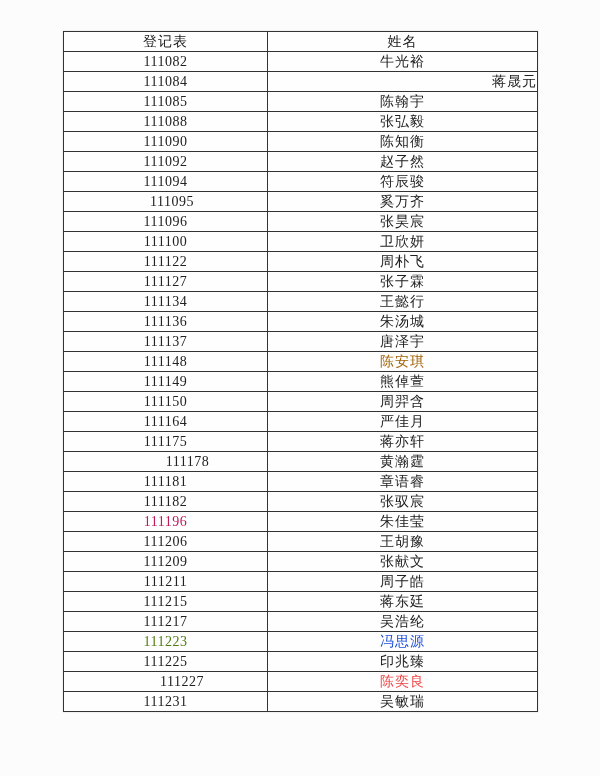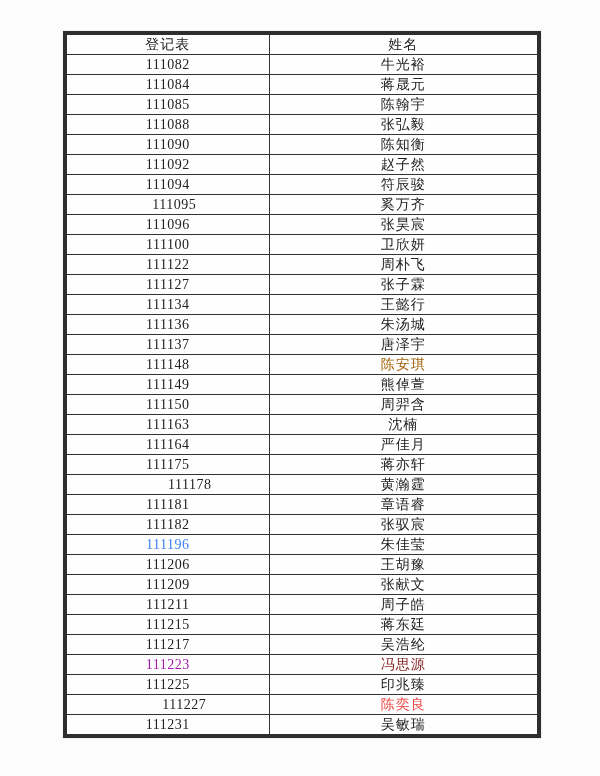--- a/index.html
+++ b/index.html
@@ -36,21 +36,21 @@
     vertical-align: middle;
     font-size: 14px;
     font-weight: normal;
     color: #212121;
     line-height: 19px;
     letter-spacing: 1px;
     white-space: nowrap;
     overflow: hidden;
   }
   table.roster {
-    border: 4px solid #0c4a6e;
+    border: 1px solid #0c4a6e;
     box-shadow: 0 0 1px rgba(80,80,80,0.35);
   }
   table.roster td.reg-cell {
     letter-spacing: 0.5px;
     font-variant-numeric: lining-nums;
   }
 </style>
 </head>
 <body style="background: rgb(253, 252, 253);">
 
@@ -66,21 +66,21 @@
         <th style="border-color: rgb(51, 51, 51); color: rgb(33, 33, 33);">姓名</th>
       </tr>
     </thead>
     <tbody id="roster-body">
         <tr>
           <td class="reg-cell" style="border-color: rgb(51, 51, 51); color: rgb(33, 33, 33);">111082</td>
           <td style="border-color: rgb(51, 51, 51); color: rgb(33, 33, 33);">牛光裕</td>
         </tr>
         <tr>
           <td class="reg-cell" style="border-color: rgb(51, 51, 51); color: rgb(33, 33, 33);">111084</td>
-          <td style="border-color: rgb(51, 51, 51); color: rgb(33, 33, 33);">蒋晟元</td>
+          <td style="border-color: rgb(51, 51, 51); color: rgb(33, 33, 33); text-align: right;">蒋晟元</td>
         </tr>
         <tr>
           <td class="reg-cell" style="border-color: rgb(51, 51, 51); color: rgb(33, 33, 33);">111085</td>
           <td style="border-color: rgb(51, 51, 51); color: rgb(33, 33, 33);">陈翰宇</td>
         </tr>
         <tr>
           <td class="reg-cell" style="border-color: rgb(51, 51, 51); color: rgb(33, 33, 33);">111088</td>
           <td style="border-color: rgb(51, 51, 51); color: rgb(33, 33, 33);">张弘毅</td>
         </tr>
         <tr>
@@ -133,45 +133,41 @@
         </tr>
         <tr>
           <td class="reg-cell" style="border-color: rgb(51, 51, 51); color: rgb(33, 33, 33);">111149</td>
           <td style="border-color: rgb(51, 51, 51); color: rgb(33, 33, 33);">熊倬萱</td>
         </tr>
         <tr>
           <td class="reg-cell" style="border-color: rgb(51, 51, 51); color: rgb(33, 33, 33);">111150</td>
           <td style="border-color: rgb(51, 51, 51); color: rgb(33, 33, 33);">周羿含</td>
         </tr>
         <tr>
-          <td class="reg-cell" style="border-color: rgb(51, 51, 51); color: rgb(33, 33, 33);">111163</td>
-          <td style="border-color: rgb(51, 51, 51); color: rgb(33, 33, 33);">沈楠</td>
-        </tr>
-        <tr>
           <td class="reg-cell" style="border-color: rgb(51, 51, 51); color: rgb(33, 33, 33);">111164</td>
           <td style="border-color: rgb(51, 51, 51); color: rgb(33, 33, 33);">严佳月</td>
         </tr>
         <tr>
           <td class="reg-cell" style="border-color: rgb(51, 51, 51); color: rgb(33, 33, 33);">111175</td>
           <td style="border-color: rgb(51, 51, 51); color: rgb(33, 33, 33);">蒋亦轩</td>
         </tr>
         <tr>
           <td class="reg-cell" style="border-color: rgb(51, 51, 51); color: rgb(33, 33, 33); padding-left: 44px;">111178</td>
           <td style="border-color: rgb(51, 51, 51); color: rgb(33, 33, 33);">黄瀚霆</td>
         </tr>
         <tr>
           <td class="reg-cell" style="border-color: rgb(51, 51, 51); color: rgb(33, 33, 33);">111181</td>
           <td style="border-color: rgb(51, 51, 51); color: rgb(33, 33, 33);">章语睿</td>
         </tr>
         <tr>
           <td class="reg-cell" style="border-color: rgb(51, 51, 51); color: rgb(33, 33, 33);">111182</td>
           <td style="border-color: rgb(51, 51, 51); color: rgb(33, 33, 33);">张驭宸</td>
         </tr>
         <tr>
-          <td class="reg-cell" style="border-color: rgb(51, 51, 51); color: #3b82f6;">111196</td>
+          <td class="reg-cell" style="border-color: rgb(51, 51, 51); color: #be185d;">111196</td>
           <td style="border-color: rgb(51, 51, 51); color: rgb(33, 33, 33);">朱佳莹</td>
         </tr>
         <tr>
           <td class="reg-cell" style="border-color: rgb(51, 51, 51); color: rgb(33, 33, 33);">111206</td>
           <td style="border-color: rgb(51, 51, 51); color: rgb(33, 33, 33);">王胡豫</td>
         </tr>
         <tr>
           <td class="reg-cell" style="border-color: rgb(51, 51, 51); color: rgb(33, 33, 33);">111209</td>
           <td style="border-color: rgb(51, 51, 51); color: rgb(33, 33, 33);">张献文</td>
         </tr>
@@ -181,22 +177,22 @@
         </tr>
         <tr>
           <td class="reg-cell" style="border-color: rgb(51, 51, 51); color: rgb(33, 33, 33);">111215</td>
           <td style="border-color: rgb(51, 51, 51); color: rgb(33, 33, 33);">蒋东廷</td>
         </tr>
         <tr>
           <td class="reg-cell" style="border-color: rgb(51, 51, 51); color: rgb(33, 33, 33);">111217</td>
           <td style="border-color: rgb(51, 51, 51); color: rgb(33, 33, 33);">吴浩纶</td>
         </tr>
         <tr>
-          <td class="reg-cell" style="border-color: rgb(51, 51, 51); color: #a21caf;">111223</td>
-          <td style="border-color: rgb(51, 51, 51); color: #7f1d1d;">冯思源</td>
+          <td class="reg-cell" style="border-color: rgb(51, 51, 51); color: #4d7c0f;">111223</td>
+          <td style="border-color: rgb(51, 51, 51); color: #1d4ed8;">冯思源</td>
         </tr>
         <tr>
           <td class="reg-cell" style="border-color: rgb(51, 51, 51); color: rgb(33, 33, 33);">111225</td>
           <td style="border-color: rgb(51, 51, 51); color: rgb(33, 33, 33);">印兆臻</td>
         </tr>
         <tr>
           <td class="reg-cell" style="border-color: rgb(51, 51, 51); color: rgb(33, 33, 33); padding-left: 33px;">111227</td>
           <td style="border-color: rgb(51, 51, 51); color: #ef4444;">陈奕良</td>
         </tr>
         <tr>

